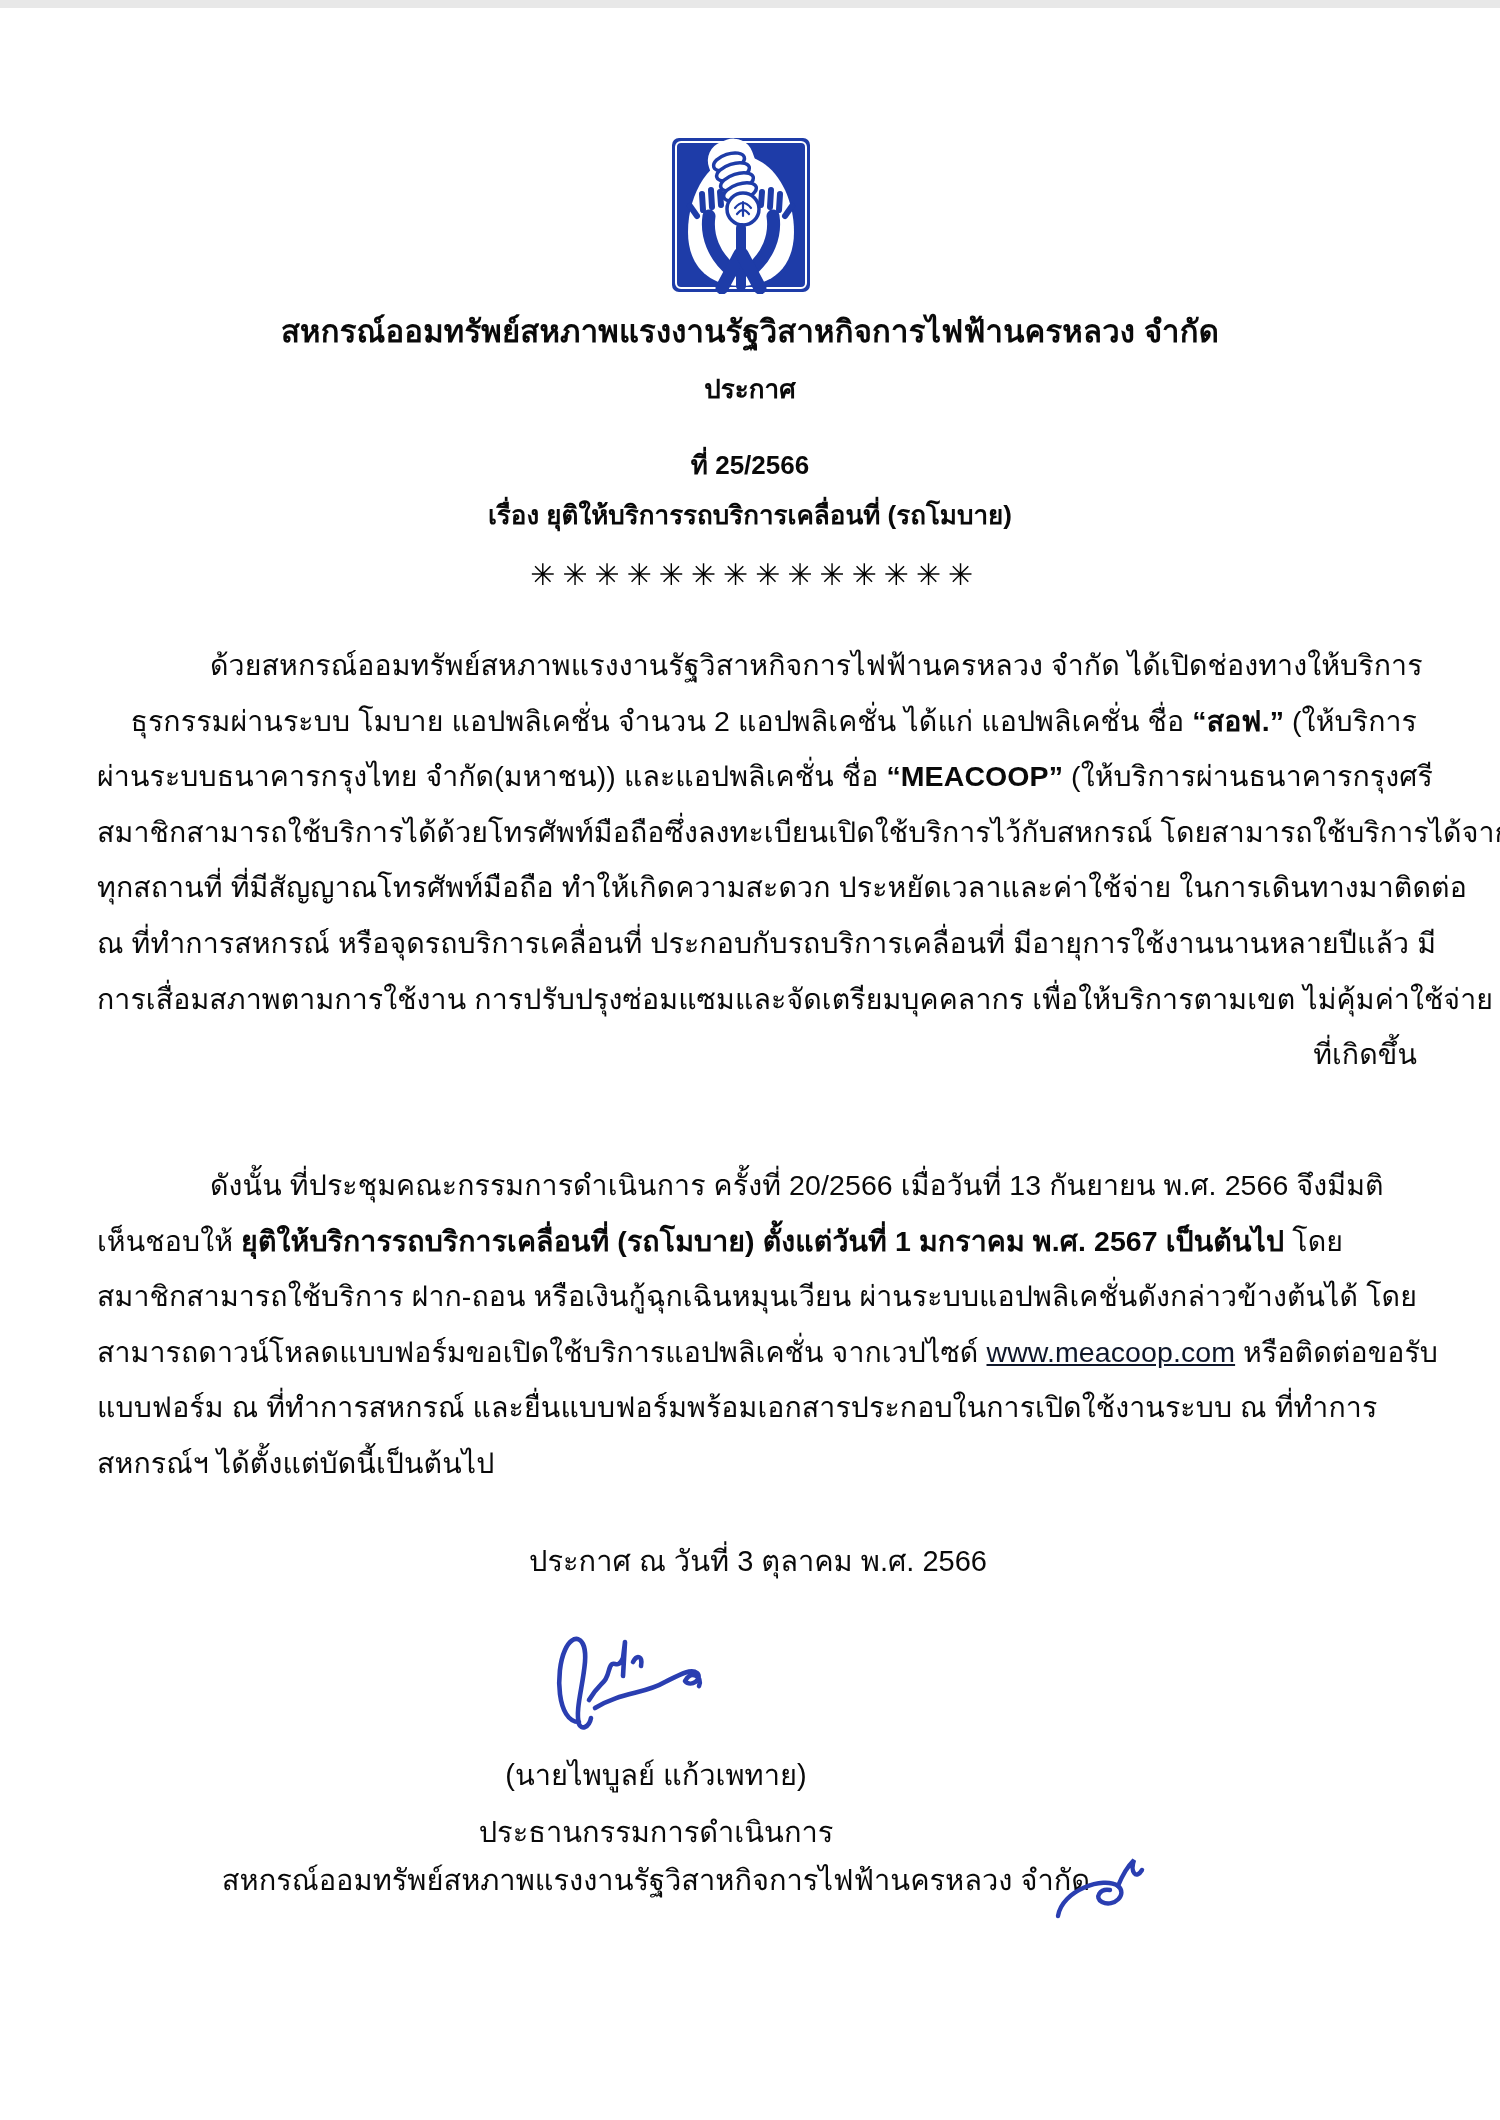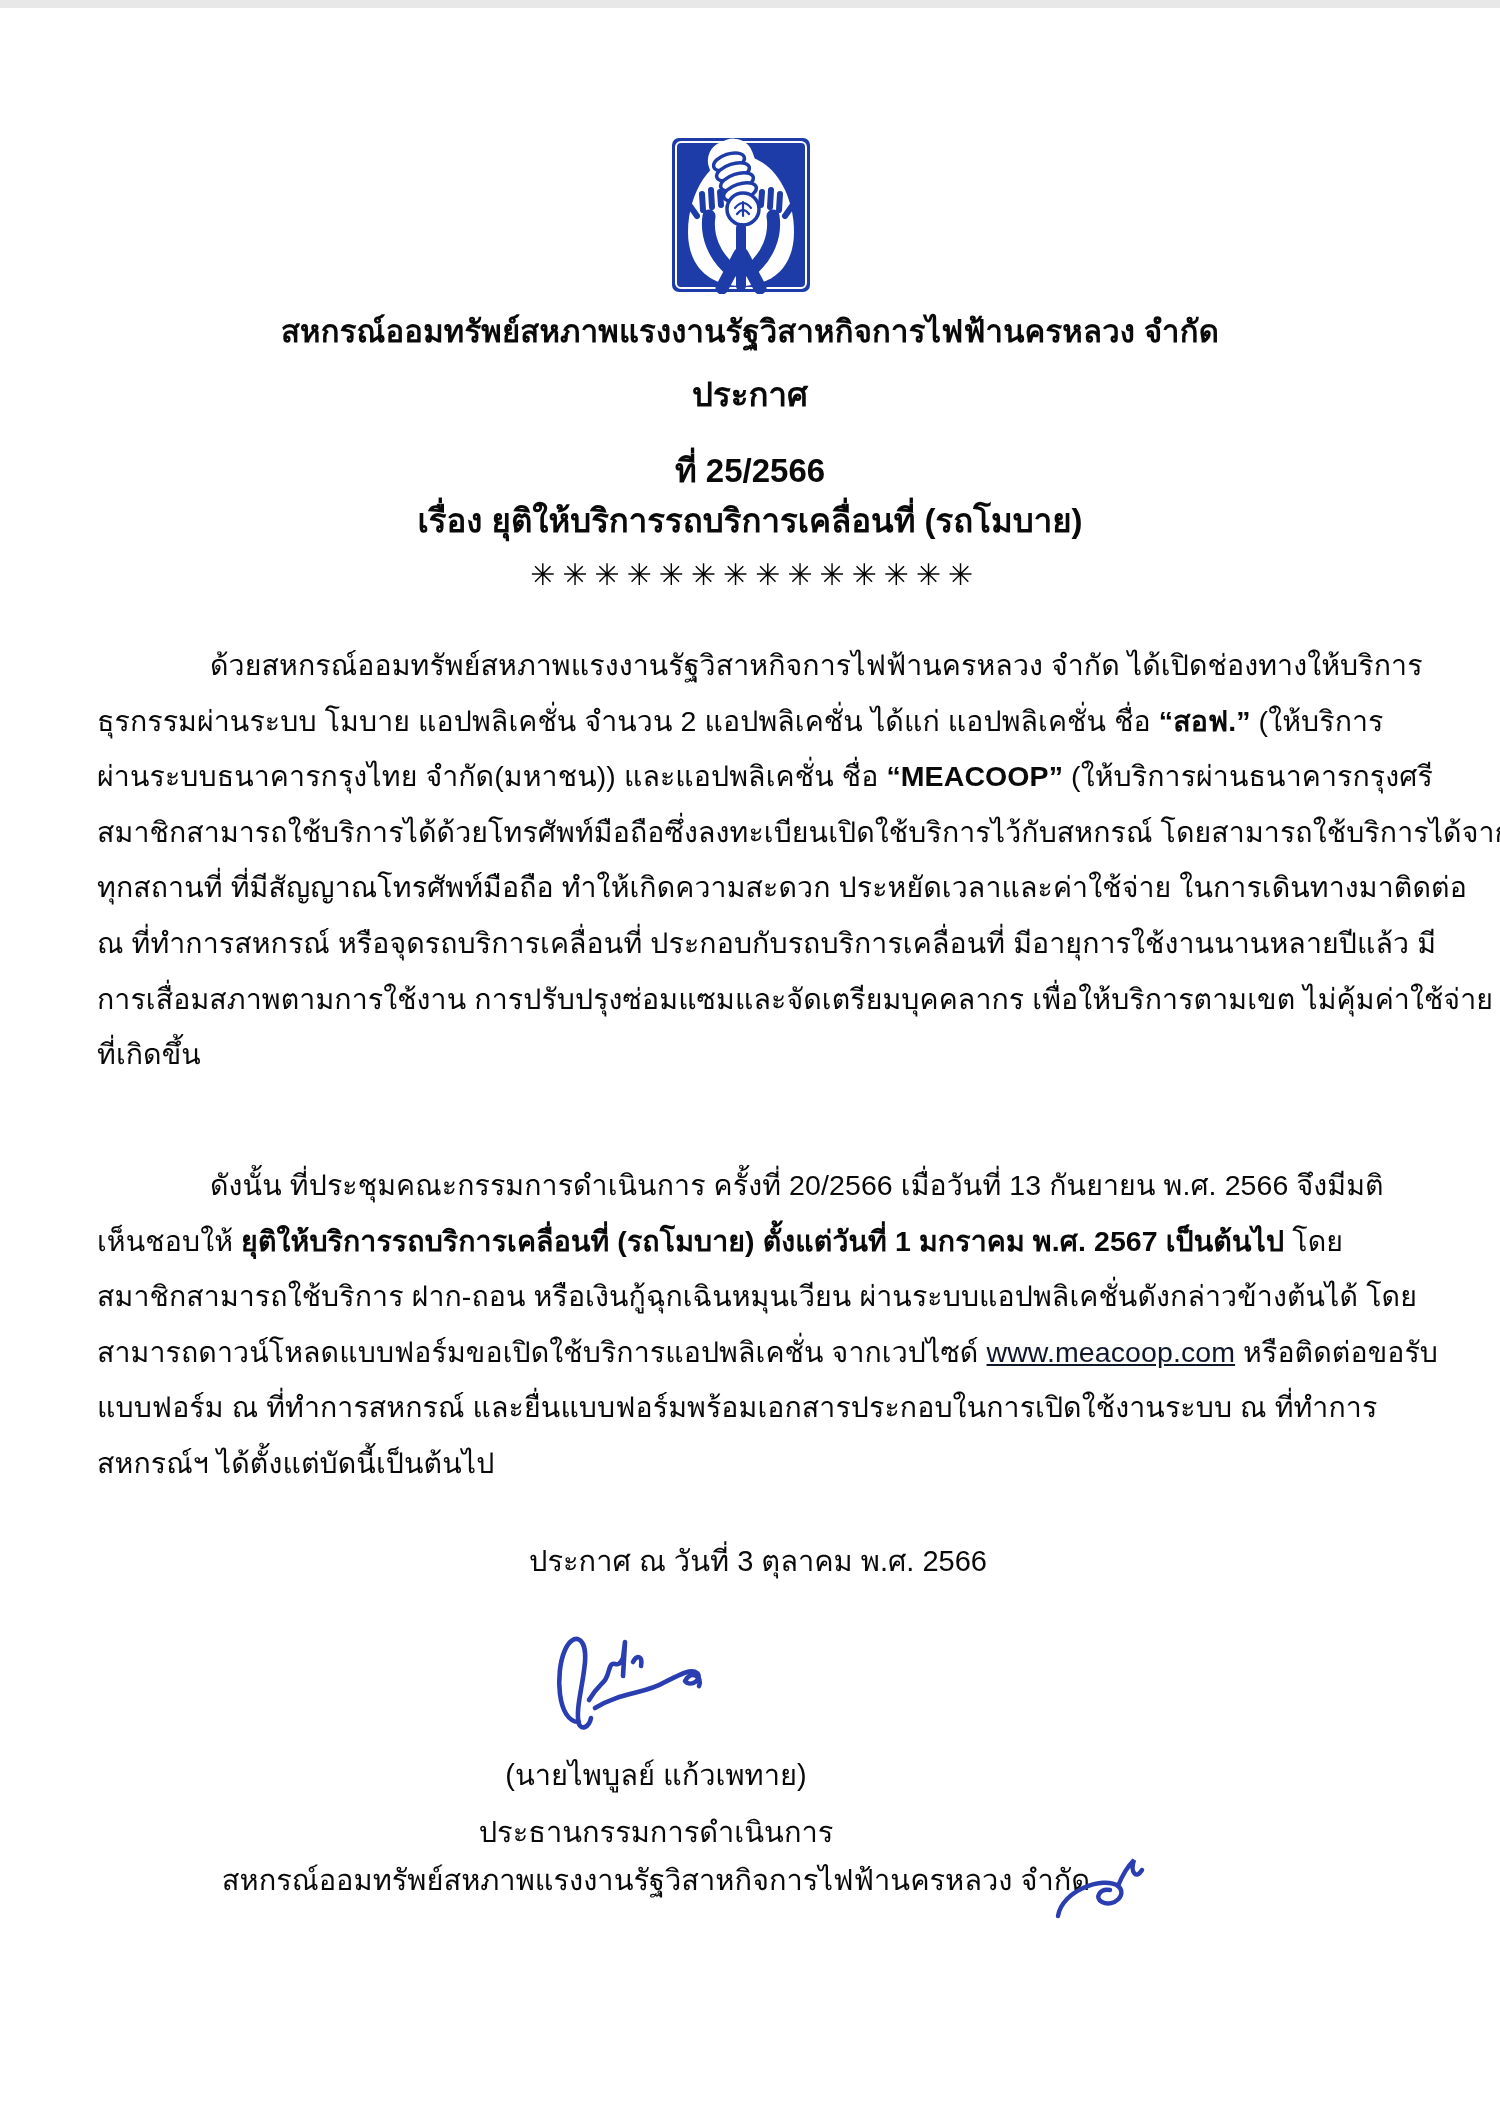--- a/index.html
+++ b/index.html
@@ -8,21 +8,21 @@
     width:1500px;height:2120px;
     background:#ffffff;
     font-family:"Liberation Sans","DejaVu Sans",sans-serif;
     color:#0a0a0a;
     margin:8px auto;
     overflow:hidden;
   }
   .abs{position:absolute;}
   .ctr{transform:translateX(-50%);white-space:nowrap;}
   .hdr{font-weight:bold;font-size:31px;letter-spacing:.2px;}
-  .hdr-lg{font-weight:bold;font-size:33px;}
+  .hdr-lg{font-weight:bold;font-size:26px;}
   .stars{font-weight:bold;font-size:30px;letter-spacing:7px;color:#000;}
   .bodytxt{font-size:28.5px;line-height:55.6px;letter-spacing:.1px;}
   .line{white-space:nowrap;}
   .indent{padding-left:113px;}
   .b{font-weight:bold;}
   .link{color:#0f172a;text-decoration:underline;cursor:pointer;}
   .ft{font-size:29px;}
   svg{display:block;}
 </style>
 </head>
@@ -74,21 +74,21 @@
       </g>
     </svg>
   </div>
 
   <div class="abs ctr hdr" style="left:750px;top:298px;">สหกรณ์ออมทรัพย์สหภาพแรงงานรัฐวิสาหกิจการไฟฟ้านครหลวง  จำกัด</div>
   <div class="abs ctr hdr-lg" style="left:750px;top:360px;">ประกาศ</div>
   <div class="abs ctr hdr-lg" style="left:750px;top:436px;">ที่  25/2566</div>
   <div class="abs ctr hdr-lg" style="left:750px;top:486px;">เรื่อง ยุติให้บริการรถบริการเคลื่อนที่ (รถโมบาย)</div>
   <div class="abs ctr stars" style="left:755px;top:549px;">✳✳✳✳✳✳✳✳✳✳✳✳✳✳</div>
 
-  <div class="abs bodytxt" style="left:97px;top:630px;width:1320px;">
+  <div class="abs bodytxt" style="left:97px;top:630px;width:1320px;text-align:right;">
     <div class="line indent"><span>ด้วยสหกรณ์ออมทรัพย์สหภาพแรงงานรัฐวิสาหกิจการไฟฟ้านครหลวง จำกัด ได้เปิดช่องทางให้บริการ</span></div>
     <div class="line"><span>ธุรกรรมผ่านระบบ  โมบาย  แอปพลิเคชั่น   จำนวน 2   แอปพลิเคชั่น   ได้แก่  แอปพลิเคชั่น  ชื่อ   </span><span class="b">“สอฟ.”</span><span>   (ให้บริการ</span></div>
     <div class="line"><span>ผ่านระบบธนาคารกรุงไทย จำกัด(มหาชน)) และแอปพลิเคชั่น ชื่อ </span><span class="b">“MEACOOP”</span><span> (ให้บริการผ่านธนาคารกรุงศรี</span></div>
     <div class="line"><span>สมาชิกสามารถใช้บริการได้ด้วยโทรศัพท์มือถือซึ่งลงทะเบียนเปิดใช้บริการไว้กับสหกรณ์  โดยสามารถใช้บริการได้จาก</span></div>
     <div class="line"><span>ทุกสถานที่ ที่มีสัญญาณโทรศัพท์มือถือ    ทำให้เกิดความสะดวก  ประหยัดเวลาและค่าใช้จ่าย  ในการเดินทางมาติดต่อ</span></div>
     <div class="line"><span>ณ ที่ทำการสหกรณ์   หรือจุดรถบริการเคลื่อนที่    ประกอบกับรถบริการเคลื่อนที่  มีอายุการใช้งานนานหลายปีแล้ว   มี</span></div>
     <div class="line"><span>การเสื่อมสภาพตามการใช้งาน    การปรับปรุงซ่อมแซมและจัดเตรียมบุคคลากร  เพื่อให้บริการตามเขต  ไม่คุ้มค่าใช้จ่าย</span></div>
     <div class="line"><span>ที่เกิดขึ้น</span></div>
   </div>
 

